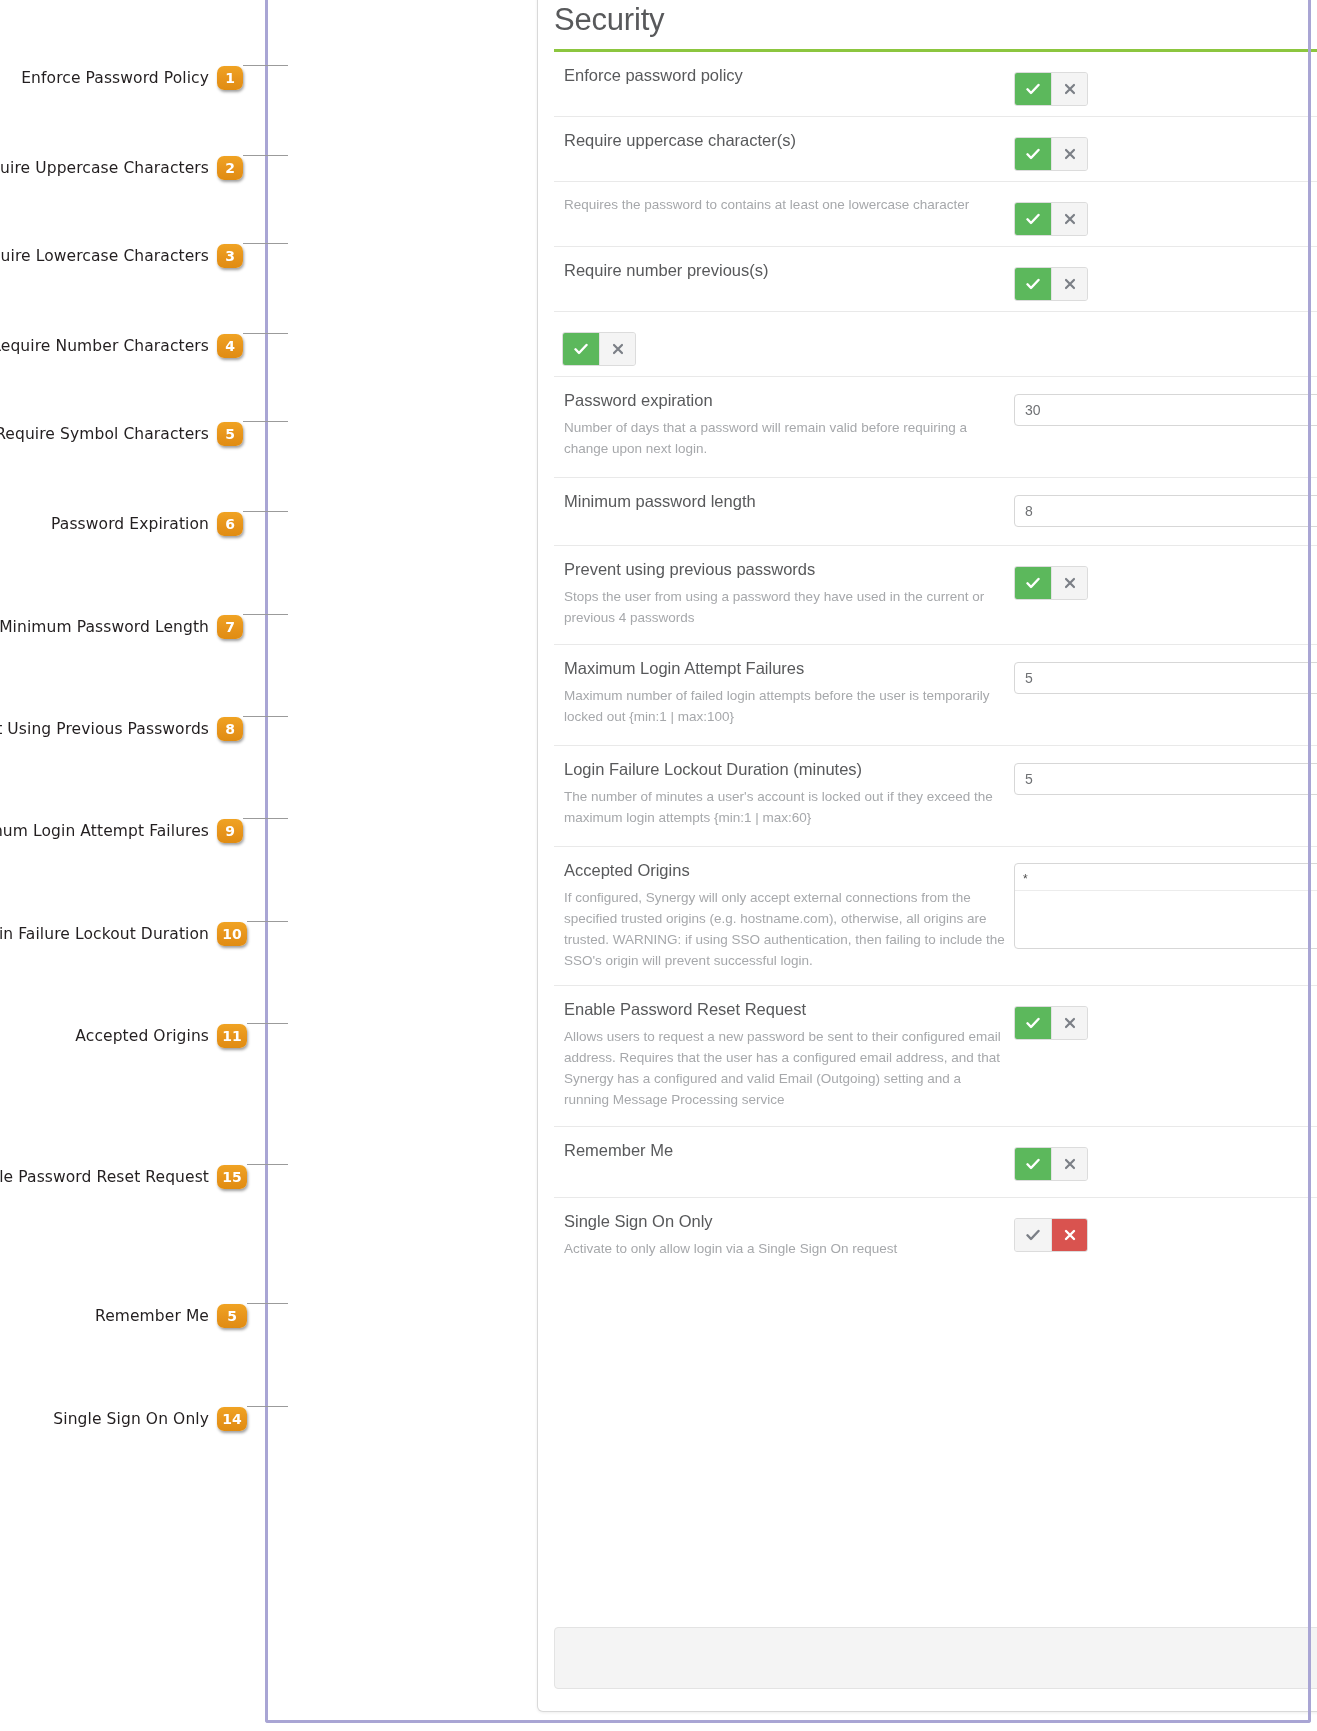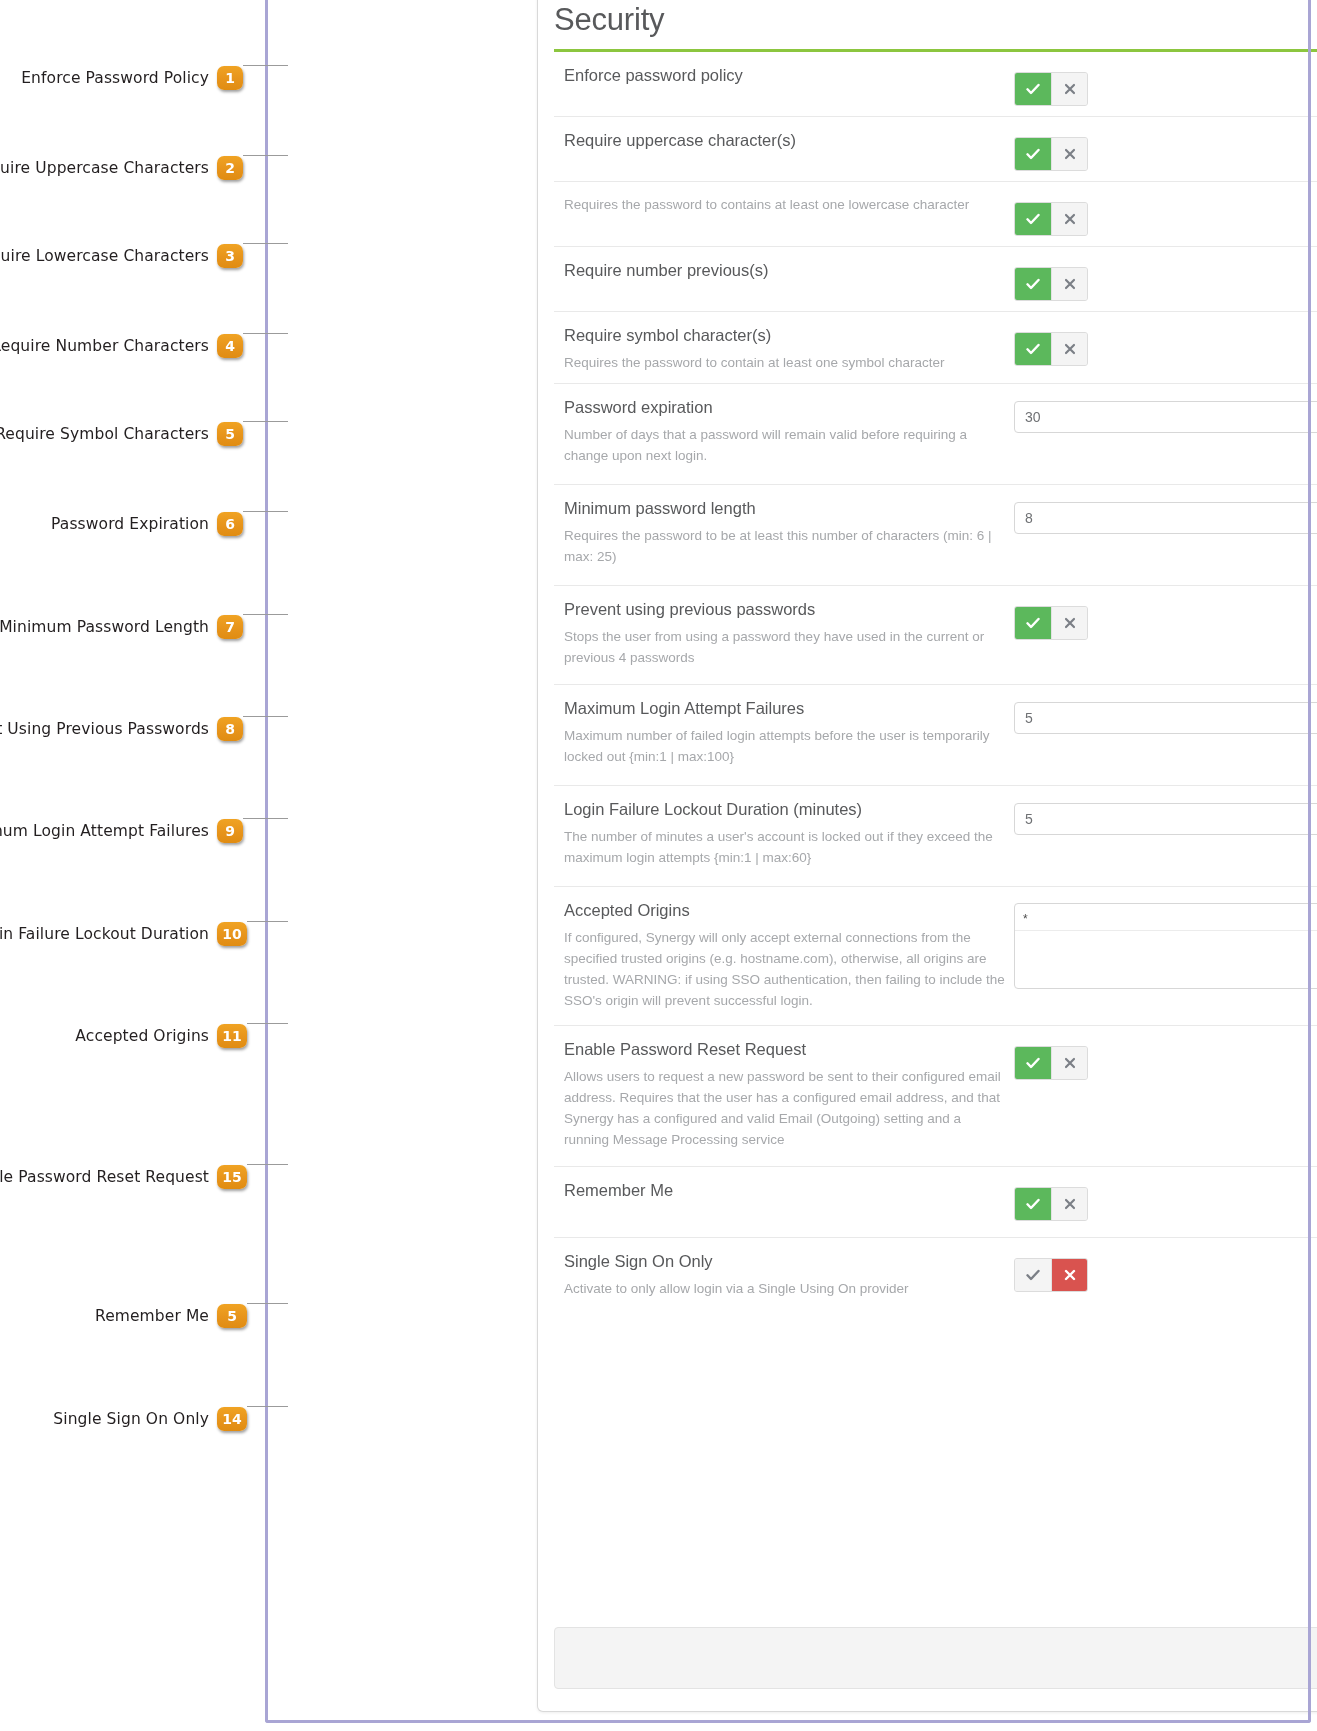--- a/index.html
+++ b/index.html
@@ -439,24 +439,20 @@
             <div class="toggle-btn no">
               <svg width="12" height="12" viewBox="0 0 12 12">
                   <path d="M2 2 L10 10 M10 2 L2 10" fill="none" class="cross-off" stroke-width="2.2" stroke-linecap="round"></path>
                 </svg>
             </div>
           </div>
         </div>
       </div>
 
       <div class="setting-row">
-        <div class="setting-text">
-          <div class="setting-title">Require symbol character(s)</div>
-          <div class="setting-desc">Requires the password to contain at least one symbol character</div>
-        </div>
         <div class="setting-control">
           <div class="toggle">
             <div class="toggle-btn yes on">
               <svg width="14" height="12" viewBox="0 0 14 12">
                   <path d="M1.5 6.3 L5 10 L12.5 2" fill="none" class="tick-on" stroke-width="2.4" stroke-linecap="round" stroke-linejoin="round"></path>
                 </svg>
             </div>
             <div class="toggle-btn no">
               <svg width="12" height="12" viewBox="0 0 12 12">
                   <path d="M2 2 L10 10 M10 2 L2 10" fill="none" class="cross-off" stroke-width="2.2" stroke-linecap="round"></path>
@@ -472,21 +468,20 @@
           <div class="setting-desc">Number of days that a password will remain valid before requiring a change upon next login.</div>
         </div>
         <div class="setting-control">
           <input class="text-input" type="text" value="30" style="">
         </div>
       </div>
 
       <div class="setting-row" style="padding-bottom:18px;">
         <div class="setting-text">
           <div class="setting-title">Minimum password length</div>
-          <div class="setting-desc">Requires the password to be at least this number of characters (min: 6 | max: 25)</div>
         </div>
         <div class="setting-control">
           <input class="text-input" type="text" value="8" style="">
         </div>
       </div>
 
       <div class="setting-row" style="padding-bottom:16px;">
         <div class="setting-text">
           <div class="setting-title">Prevent using previous passwords</div>
           <div class="setting-desc">Stops the user from using a password they have used in the current or previous 4 passwords</div>
@@ -582,21 +577,21 @@
                   <path d="M2 2 L10 10 M10 2 L2 10" fill="none" class="cross-off" stroke-width="2.2" stroke-linecap="round"></path>
                 </svg>
             </div>
           </div>
         </div>
       </div>
 
       <div class="setting-row" style="border-bottom:none; padding-bottom:16px;">
         <div class="setting-text">
           <div class="setting-title">Single Sign On Only</div>
-          <div class="setting-desc">Activate to only allow login via a Single Using On provider</div>
+          <div class="setting-desc">Activate to only allow login via a Single Sign On request</div>
         </div>
         <div class="setting-control">
           <div class="toggle">
             <div class="toggle-btn yes">
               <svg width="14" height="12" viewBox="0 0 14 12">
                   <path d="M1.5 6.3 L5 10 L12.5 2" fill="none" class="tick-off" stroke-width="2.4" stroke-linecap="round" stroke-linejoin="round"></path>
                 </svg>
             </div>
             <div class="toggle-btn no on">
               <svg width="12" height="12" viewBox="0 0 12 12">

